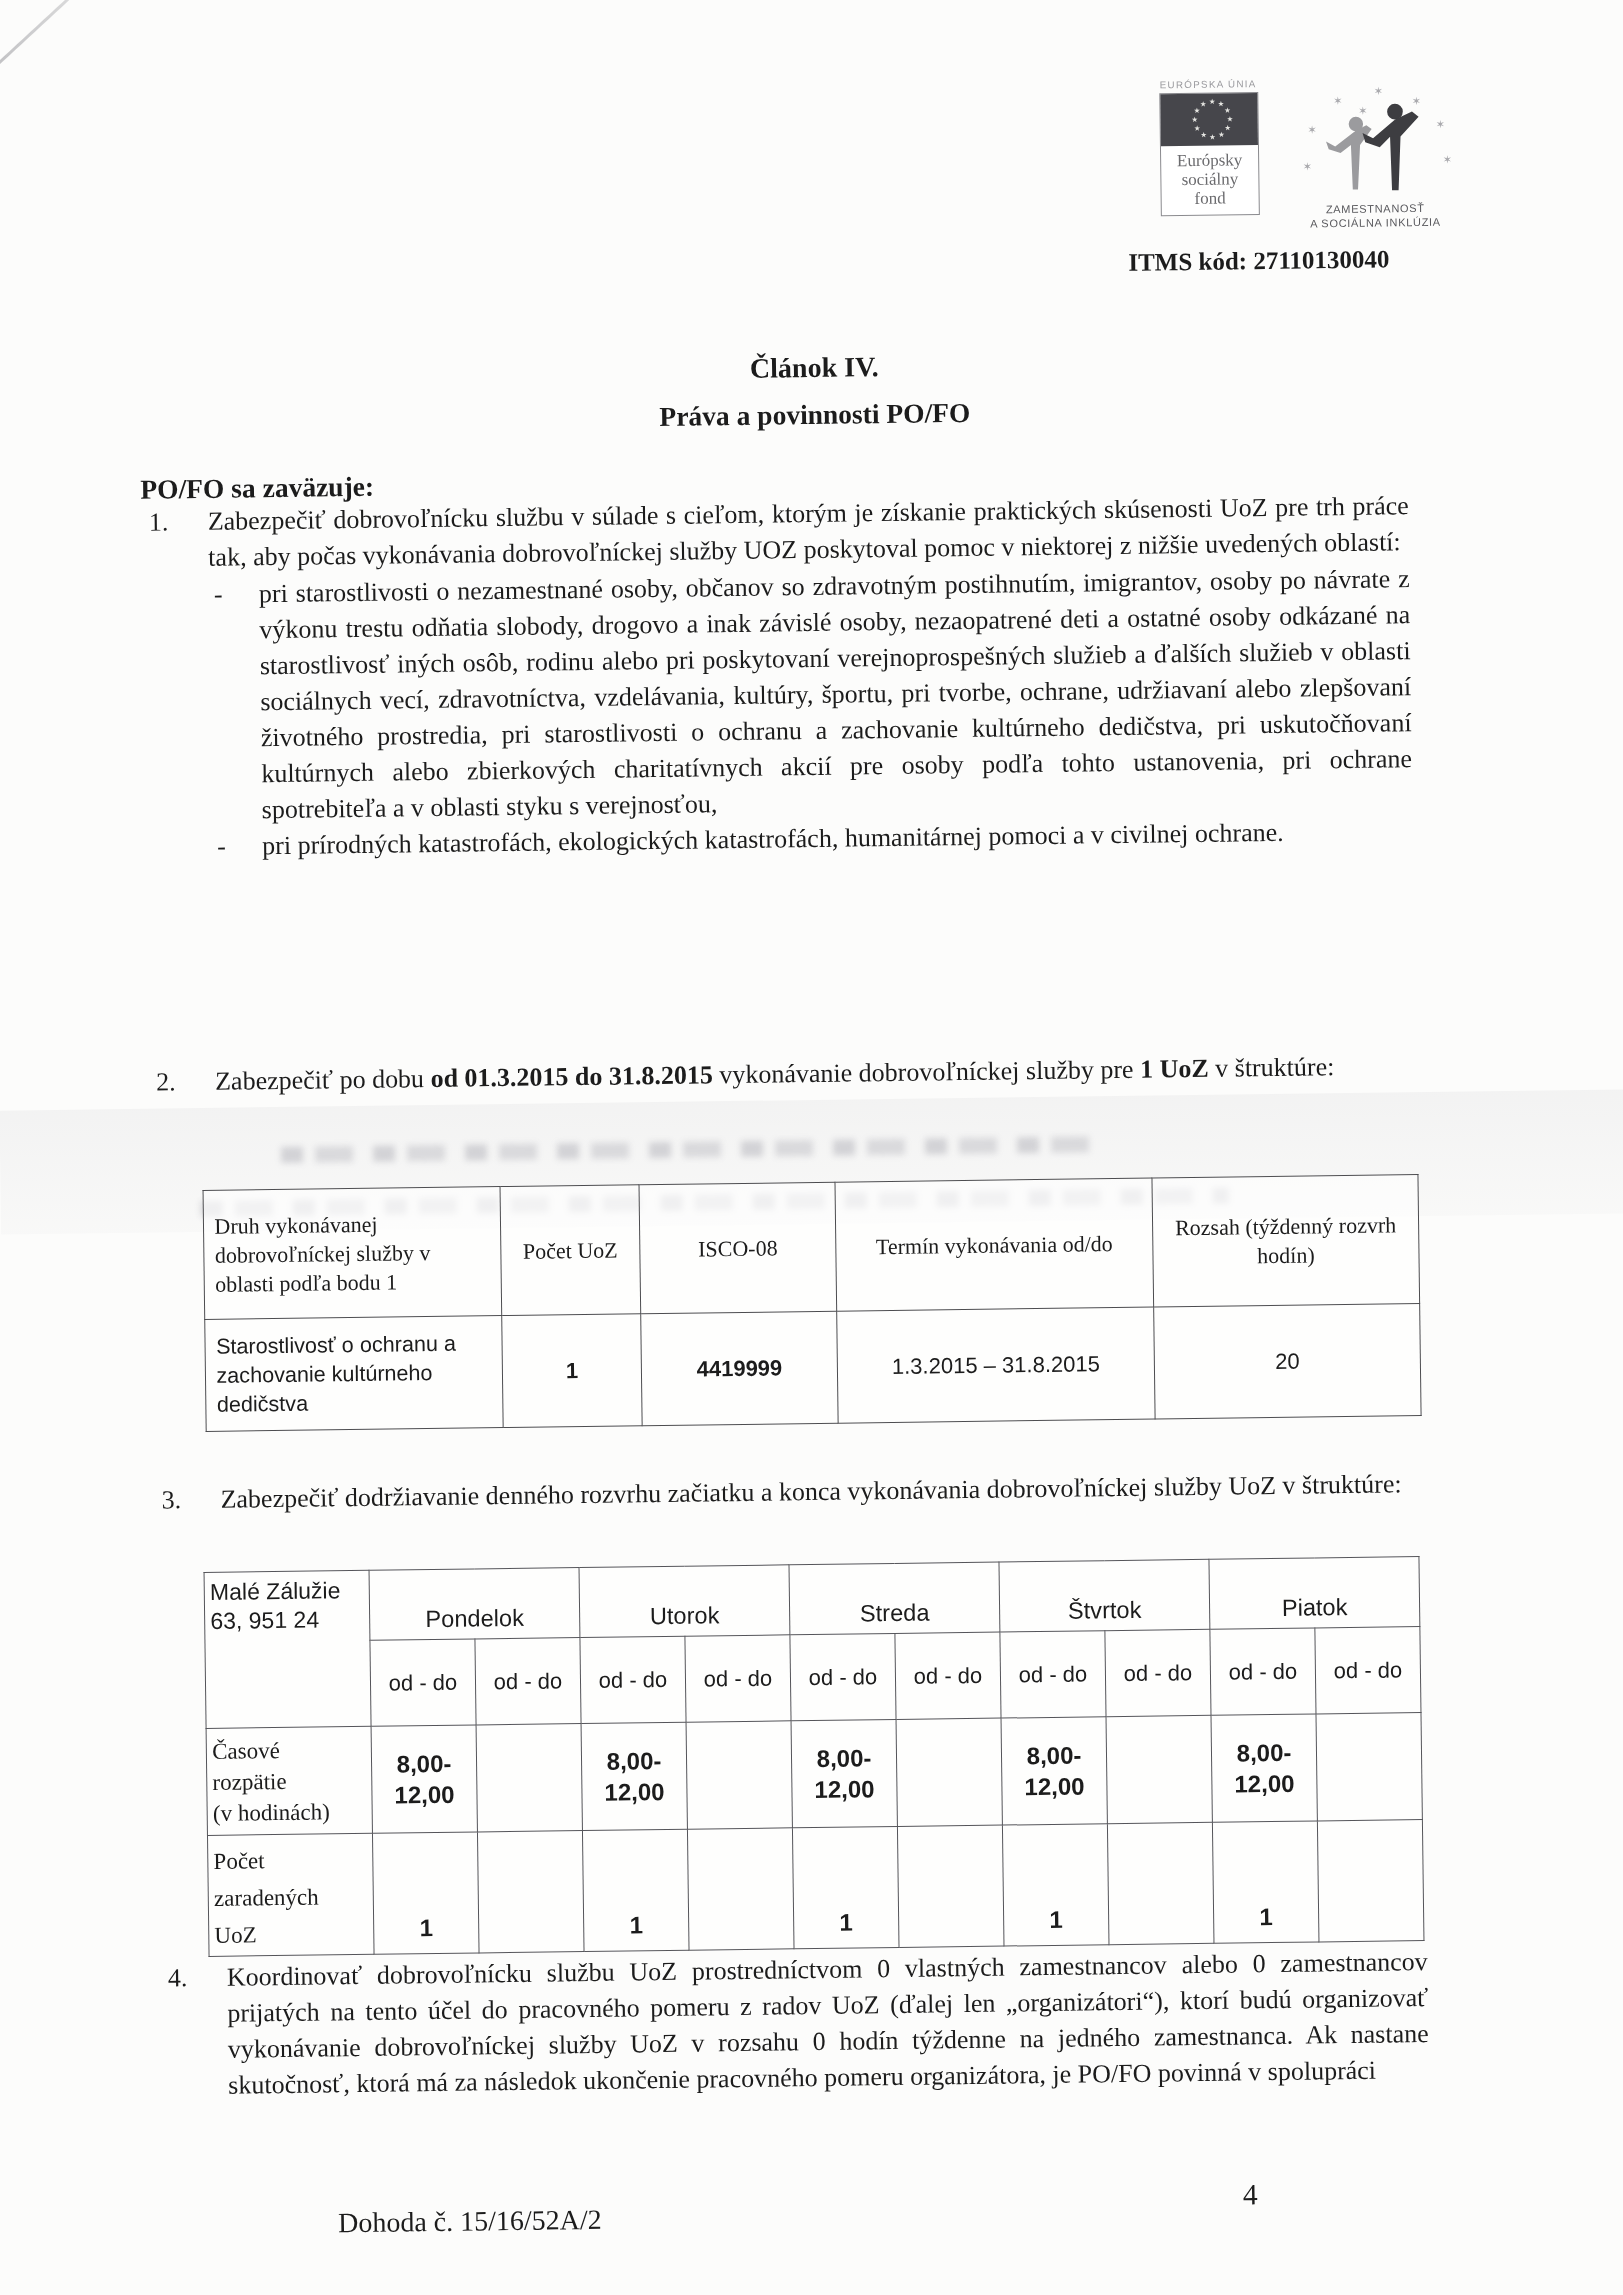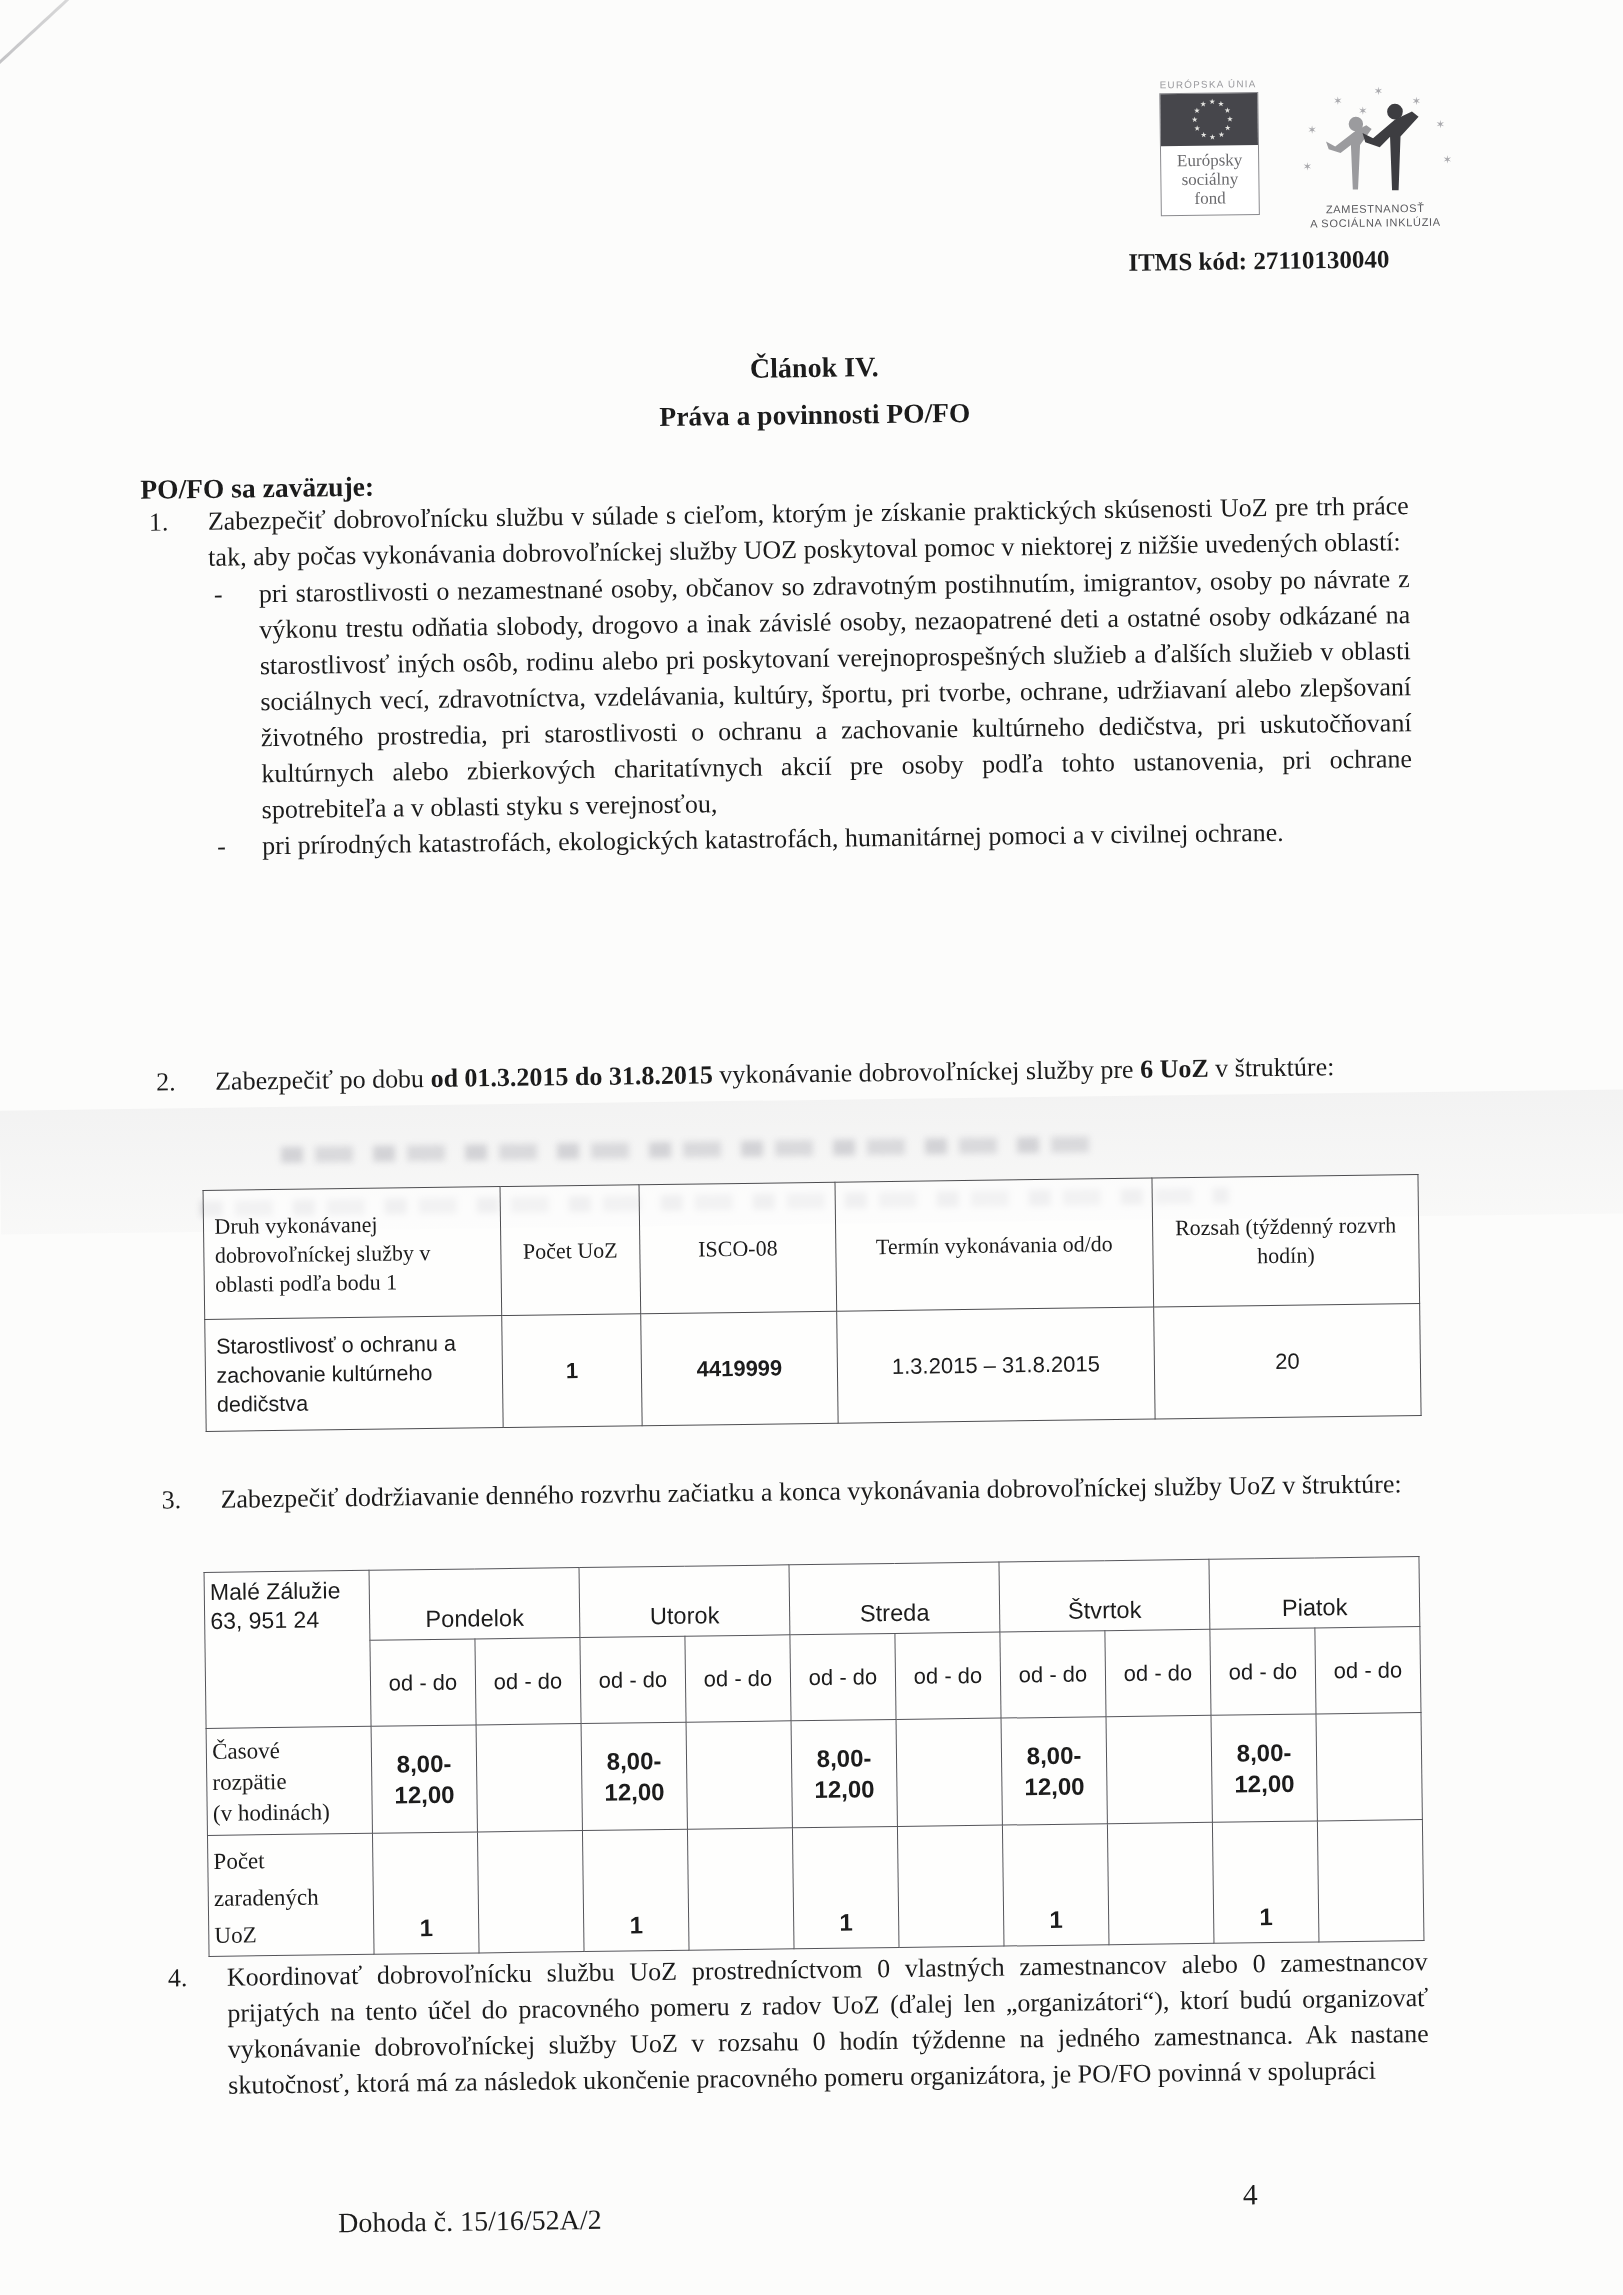--- a/index.html
+++ b/index.html
@@ -152,21 +152,21 @@
       </div>
       <div class="sub">
         <div class="dash">-</div>
         <div class="btxt">pri prírodných katastrofách, ekologických katastrofách, humanitárnej pomoci a v civilnej ochrane.</div>
       </div>
     </div>
   </div>
 
   <div class="item" style="top:1056px">
     <div class="num">2.</div>
-    <div class="txt"><span>Zabezpečiť po dobu </span><span class="b">od 01.3.2015 do 31.8.2015</span><span> vykonávanie dobrovoľníckej služby pre </span><span class="b">6 UoZ</span><span> v štruktúre:</span></div>
+    <div class="txt"><span>Zabezpečiť po dobu </span><span class="b">od 01.3.2015 do 31.8.2015</span><span> vykonávanie dobrovoľníckej služby pre </span><span class="b">1 UoZ</span><span> v štruktúre:</span></div>
   </div>
 
   <table class="t1">
     <colgroup>
       <col style="width:297px">
         <col style="width:139px">
         <col style="width:196px">
       <col style="width:317px">
         <col style="width:266px">
     </colgroup>

